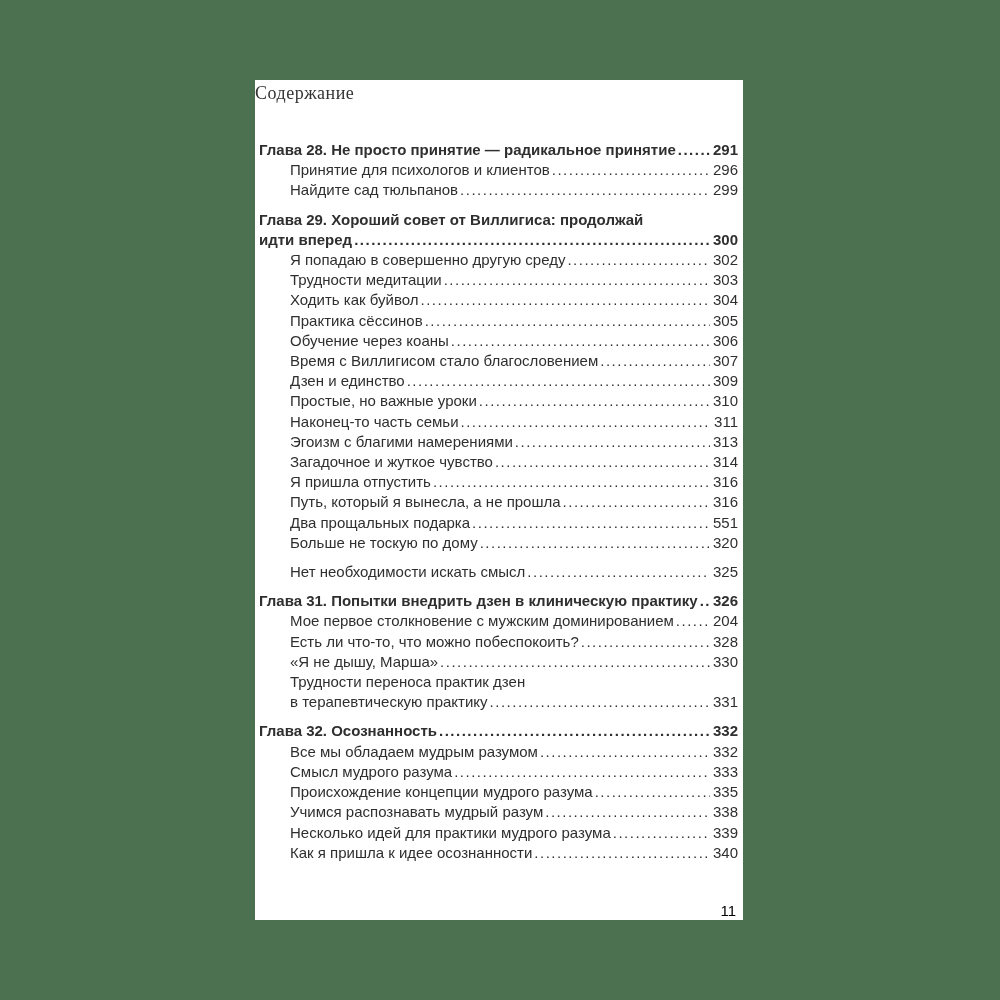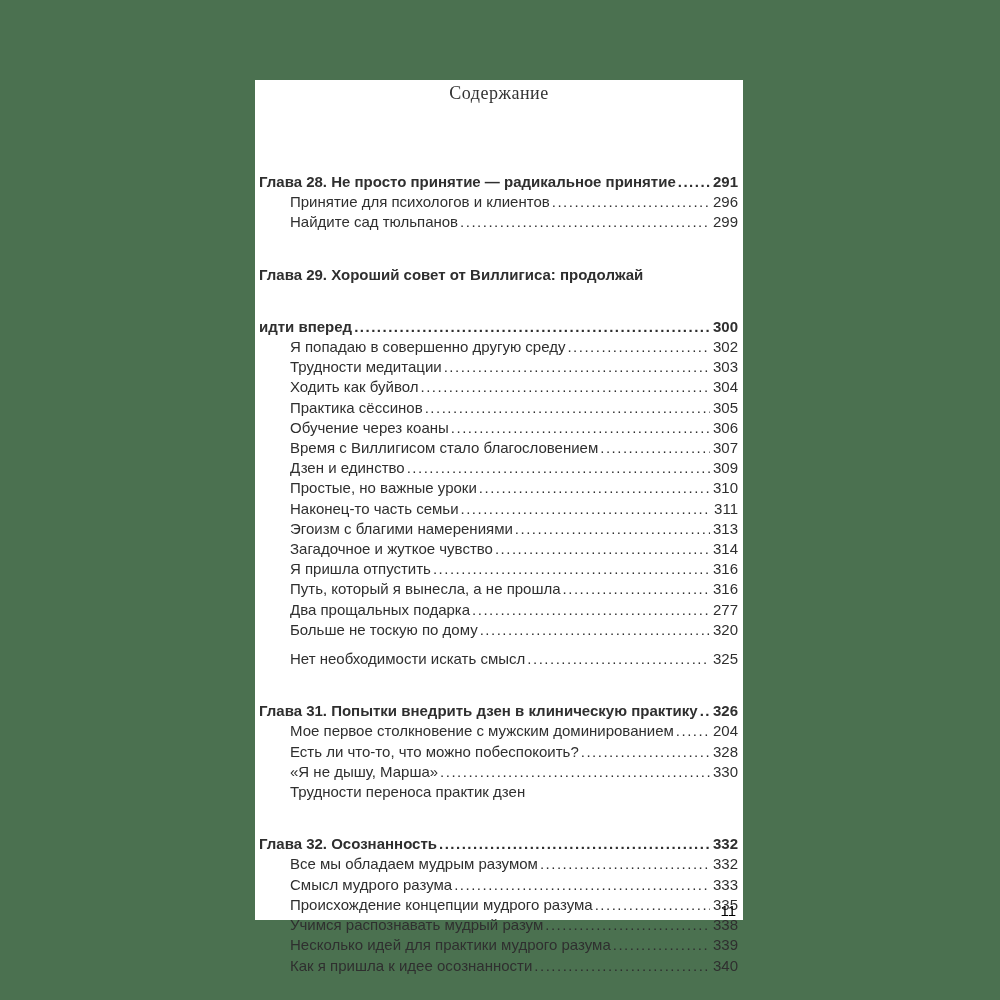--- a/index.html
+++ b/index.html
@@ -13,21 +13,20 @@
   .paper {
     position: absolute;
     left: 255px;
     top: 80px;
     width: 488px;
     height: 840px;
     background: #ffffff;
   }
   .toc-title {
     margin-top: 3px;
-    text-align: center;
     font-family: "Liberation Serif", serif;
     font-size: 18px;
     line-height: 20px;
     color: #333333;
     letter-spacing: 0.5px;
   }
   .toc-body {
     position: absolute;
     left: 4px;
     right: 5px;
@@ -36,21 +35,21 @@
     font-size: 15px;
     color: #2f2f2f;
   }
   .section + .section { margin-top: 9px; }
   .row {
     display: flex;
     align-items: baseline;
     line-height: 20.2px;
     white-space: nowrap;
   }
-  .row.bold { font-weight: bold; margin-top: 32px; }
+  .row.bold { font-weight: bold; }
   .row.indent { padding-left: 31px; text-align: right; }
   .t { flex: 0 0 auto; }
   .leader {
     flex: 1 1 auto;
     min-width: 0;
     overflow: hidden;
     white-space: nowrap;
     letter-spacing: 1.5px;
     padding-left: 2px;
   }
@@ -161,21 +160,21 @@
             <span class="pg">316</span>
           </div>
           <div class="row indent">
             <span class="t">Путь, который я вынесла, а не прошла</span>
             <span class="leader"></span>
             <span class="pg">316</span>
           </div>
           <div class="row indent">
             <span class="t">Два прощальных подарка</span>
             <span class="leader"></span>
-            <span class="pg">277</span>
+            <span class="pg">551</span>
           </div>
           <div class="row indent">
             <span class="t">Больше не тоскую по дому</span>
             <span class="leader"></span>
             <span class="pg">320</span>
           </div>
         </div>
         <div class="section">
           <div class="row indent">
             <span class="t">Нет необходимости искать смысл</span>
@@ -199,20 +198,25 @@
             <span class="leader"></span>
             <span class="pg">328</span>
           </div>
           <div class="row indent">
             <span class="t">«Я не дышу, Марша»</span>
             <span class="leader"></span>
             <span class="pg">330</span>
           </div>
           <div class="row indent">
             <span class="t">Трудности переноса практик дзен</span>
+          </div>
+          <div class="row indent">
+            <span class="t">в терапевтическую практику</span>
+            <span class="leader"></span>
+            <span class="pg">331</span>
           </div>
         </div>
         <div class="section">
           <div class="row bold">
             <span class="t">Глава 32. Осознанность</span>
             <span class="leader"></span>
             <span class="pg">332</span>
           </div>
           <div class="row indent">
             <span class="t">Все мы обладаем мудрым разумом</span>

